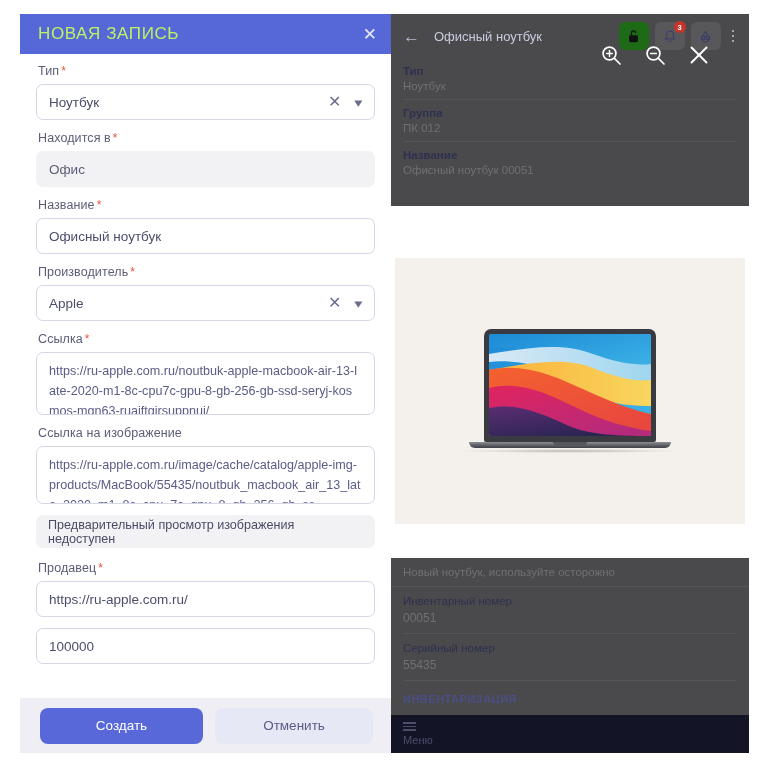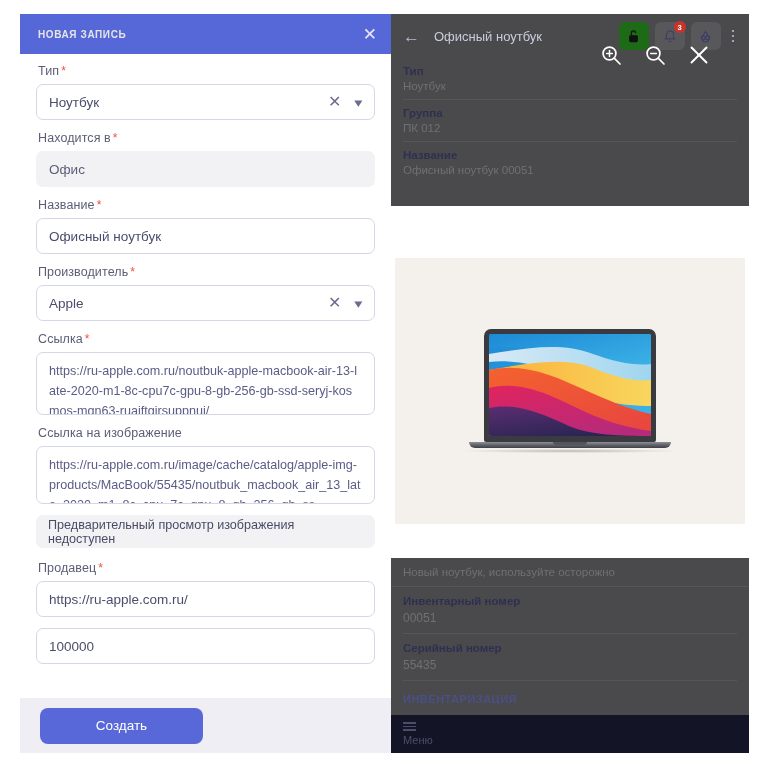--- a/index.html
+++ b/index.html
@@ -20,21 +20,21 @@
     overflow:hidden;
   }
   .modal-header{
     height:40px;flex:0 0 40px;
     background:#5668d8;
     display:flex;align-items:center;justify-content:space-between;
     padding:0 14px 0 18px;
     box-sizing:border-box;
   }
   .modal-title{
-    color:#e5e5e5;font-size:10px;font-weight:bold;letter-spacing:.6px;
+    color:#bef264;font-size:17px;font-weight:normal;letter-spacing:.6px;
   }
   .modal-close{
     color:#e3e6f6;font-size:17px;line-height:1;cursor:pointer;
     font-weight:300;
   }
   .modal-body{
     flex:1 1 auto;overflow:hidden;position:relative;
     padding:10px 16px 0 16px;box-sizing:border-box;
     background:#fff;
   }
@@ -173,21 +173,21 @@
   .phone-bottom{
     position:absolute;left:391px;top:558px;width:358px;height:195px;
     background:#4a4a4c;overflow:hidden;
   }
   .pb-note{
     color:#6f7072;font-size:11.5px;padding:8px 12px 8px 12px;
     border-bottom:1px solid #565658;
   }
   .pb-list{padding:0 12px;}
   .pb-row{padding:8px 0;border-bottom:1px solid #565658;}
-  .pb-k{color:#2e3050;font-size:11.5px;font-weight:bold;margin-bottom:4px;}
+  .pb-k{color:#2e3050;font-size:11.5px;font-weight:normal;margin-bottom:4px;}
   .pb-v{color:#6f7072;font-size:12px;}
   .pb-section{
     color:#4a4f86;font-size:11px;font-weight:bold;letter-spacing:.5px;
     padding:12px 12px 0 12px;
   }
   .navbar{
     position:absolute;left:0;right:0;bottom:0;height:38px;
     background:#141427;
     display:flex;flex-direction:column;justify-content:center;
     padding-left:12px;box-sizing:border-box;
@@ -288,20 +288,21 @@
       <div class="field">
         <div class="control price-clip">
           <span>100000</span>
         </div>
       </div>
 
     </div>
 
     <div class="modal-footer">
       <button class="btn btn-primary">Создать</button>
+      <button class="btn btn-secondary">Отменить</button>
     </div>
   </div>
 
   <div class="phone-top">
     <div class="pt-bar">
       <span class="back-arrow">←</span>
       <span class="pt-title">Офисный ноутбук</span>
       <span class="pt-actions">
         <span class="act-btn act-lock">
           <svg width="13" height="14" viewBox="0 0 14 16" fill="none">

